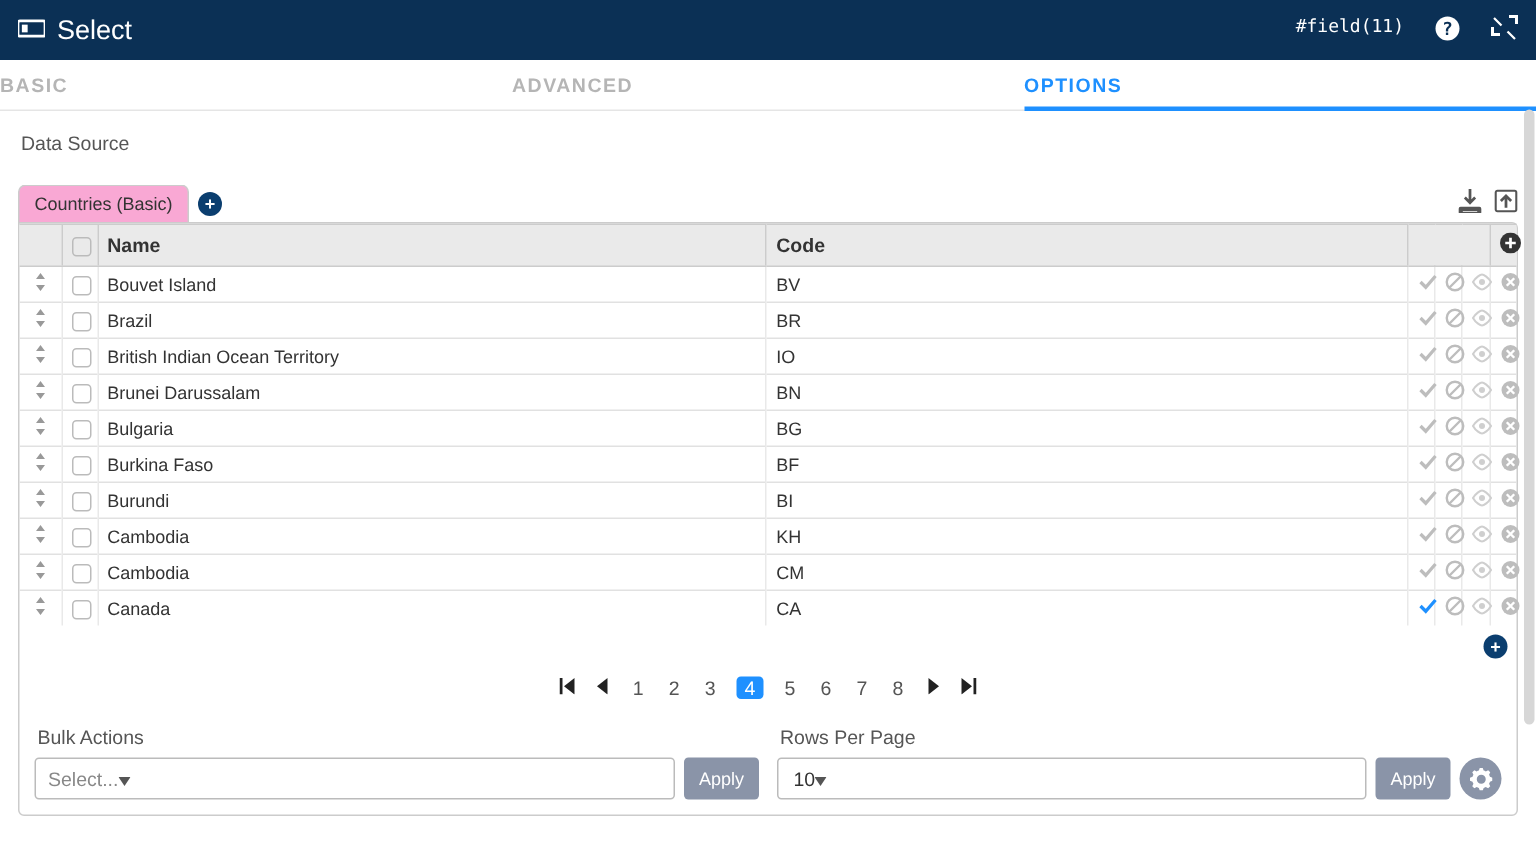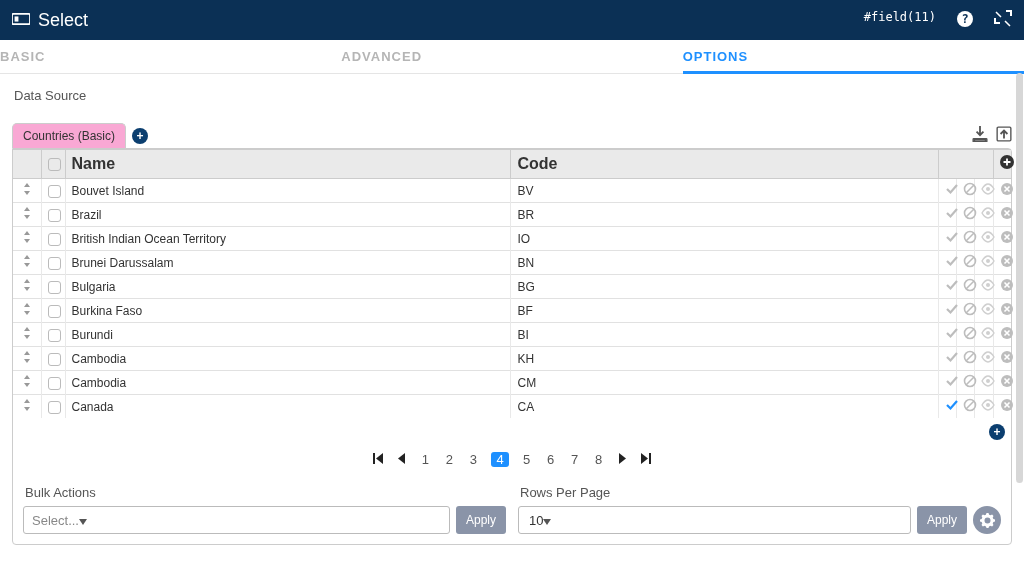--- a/index.html
+++ b/index.html
@@ -31,21 +31,21 @@
   .panel-header { display: flex; align-items: center; margin-top: 20px; gap: 6px; }
   .panel-tab { border: 1px solid #ccc; border-bottom: none; border-top-left-radius: 5px; border-top-right-radius: 5px; padding: 5px 10px; font-size: 12px; background: #f9a8d4; }
   .plus-circle { width: 16px; height: 16px; border-radius: 50%; background: #0b3e6f; color: #fff; display: inline-flex; align-items: center; justify-content: center; font-size: 12px; font-weight: bold; cursor: pointer; }
   .panel-header-right { margin-left: auto; display: flex; gap: 8px; align-items: center; }
   .panel-header-right svg { width: 16px; height: 16px; fill: #555; }
 
   .panel { border: 1px solid #ccc; border-radius: 0 4px 4px 4px; padding: 0; }
 
   
   table { width: 100%; border-collapse: collapse; table-layout: fixed; }
-  thead th { background: #eaeaea; border-bottom: 1px solid #ccc; border-top: 1px solid #ccc; font-size: 16px; text-align: left; padding: 5px 6px; font-weight: 700; margin-left: 31px; }
+  thead th { background: #eaeaea; border-bottom: 1px solid #ccc; border-top: 1px solid #ccc; font-size: 13px; text-align: left; padding: 5px 6px; font-weight: 700; margin-left: 31px; }
   thead th + th { border-left: 1px solid #ccc; }
   tbody td { border-top: 1px solid #e1e1e1; padding: 3px 6px; font-size: 12px; vertical-align: middle; height: 22px; }
   tbody td + td { border-left: 1px solid #e9e9e9; }
   tbody tr:first-child td { border-top: none; }
   .col-drag { width: 28px; text-align: center; }
   .col-chk  { width: 24px; text-align: center; }
   .col-act  { width: 18px; text-align: center; }
   .col-code { width: 428px; }
   .drag-icon svg { width: 8px; height: 12px; fill: #999; }
   .chk { width: 13px; height: 13px; border: 1px solid #bbb; border-radius: 3px; display: inline-block; vertical-align: middle; }

